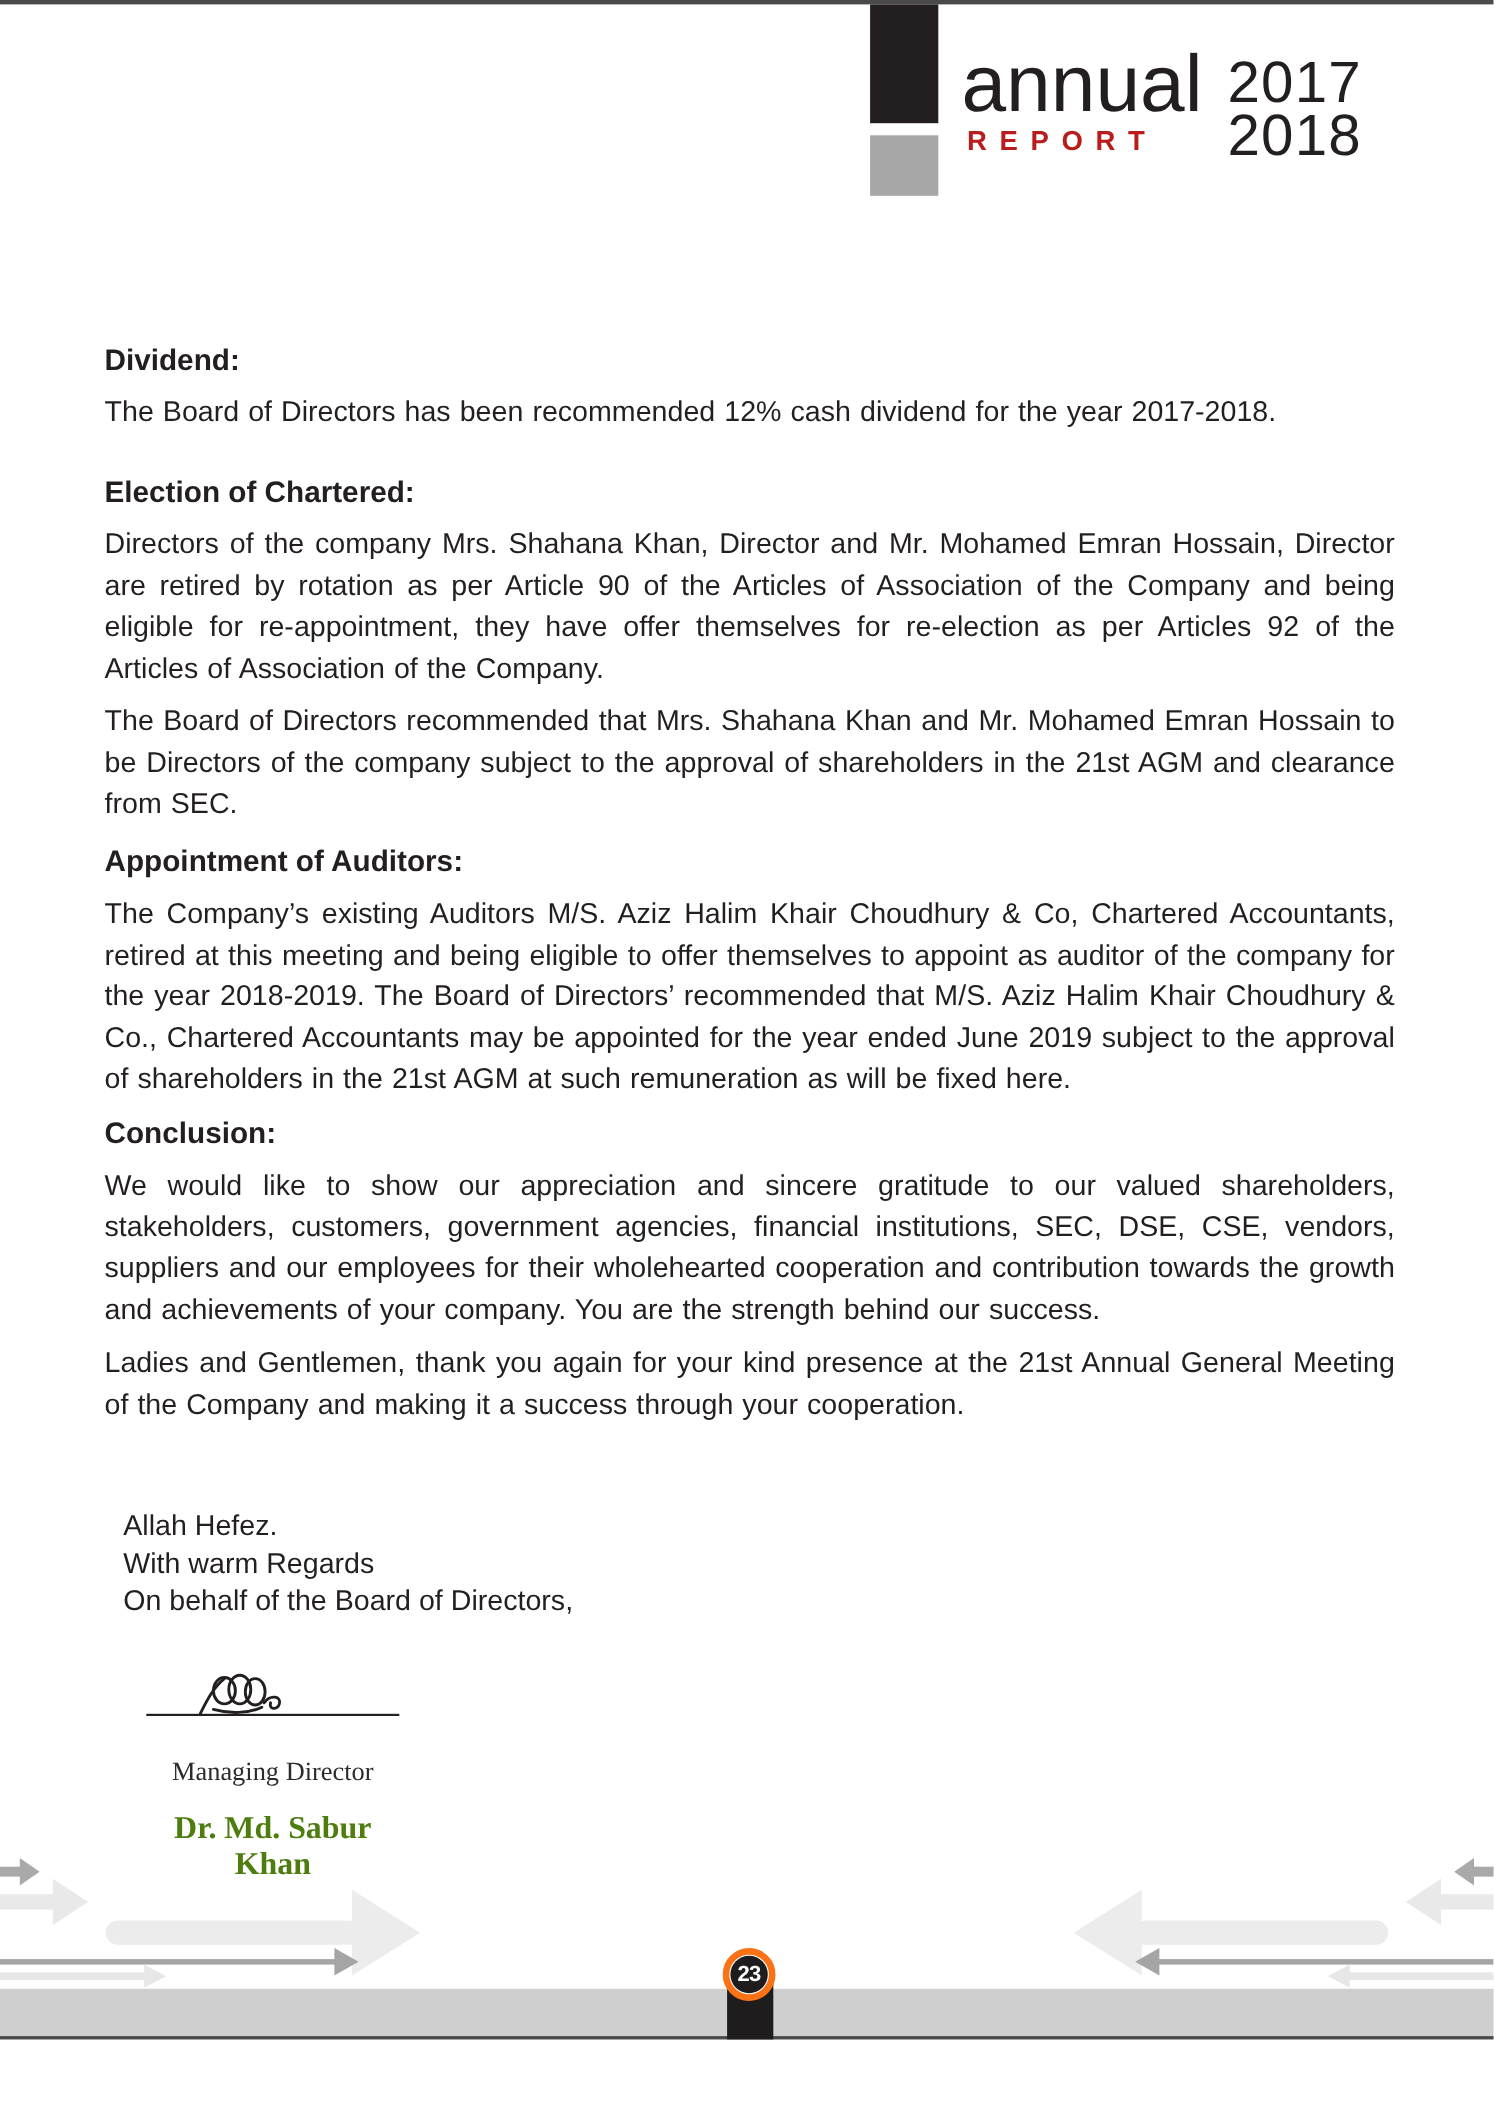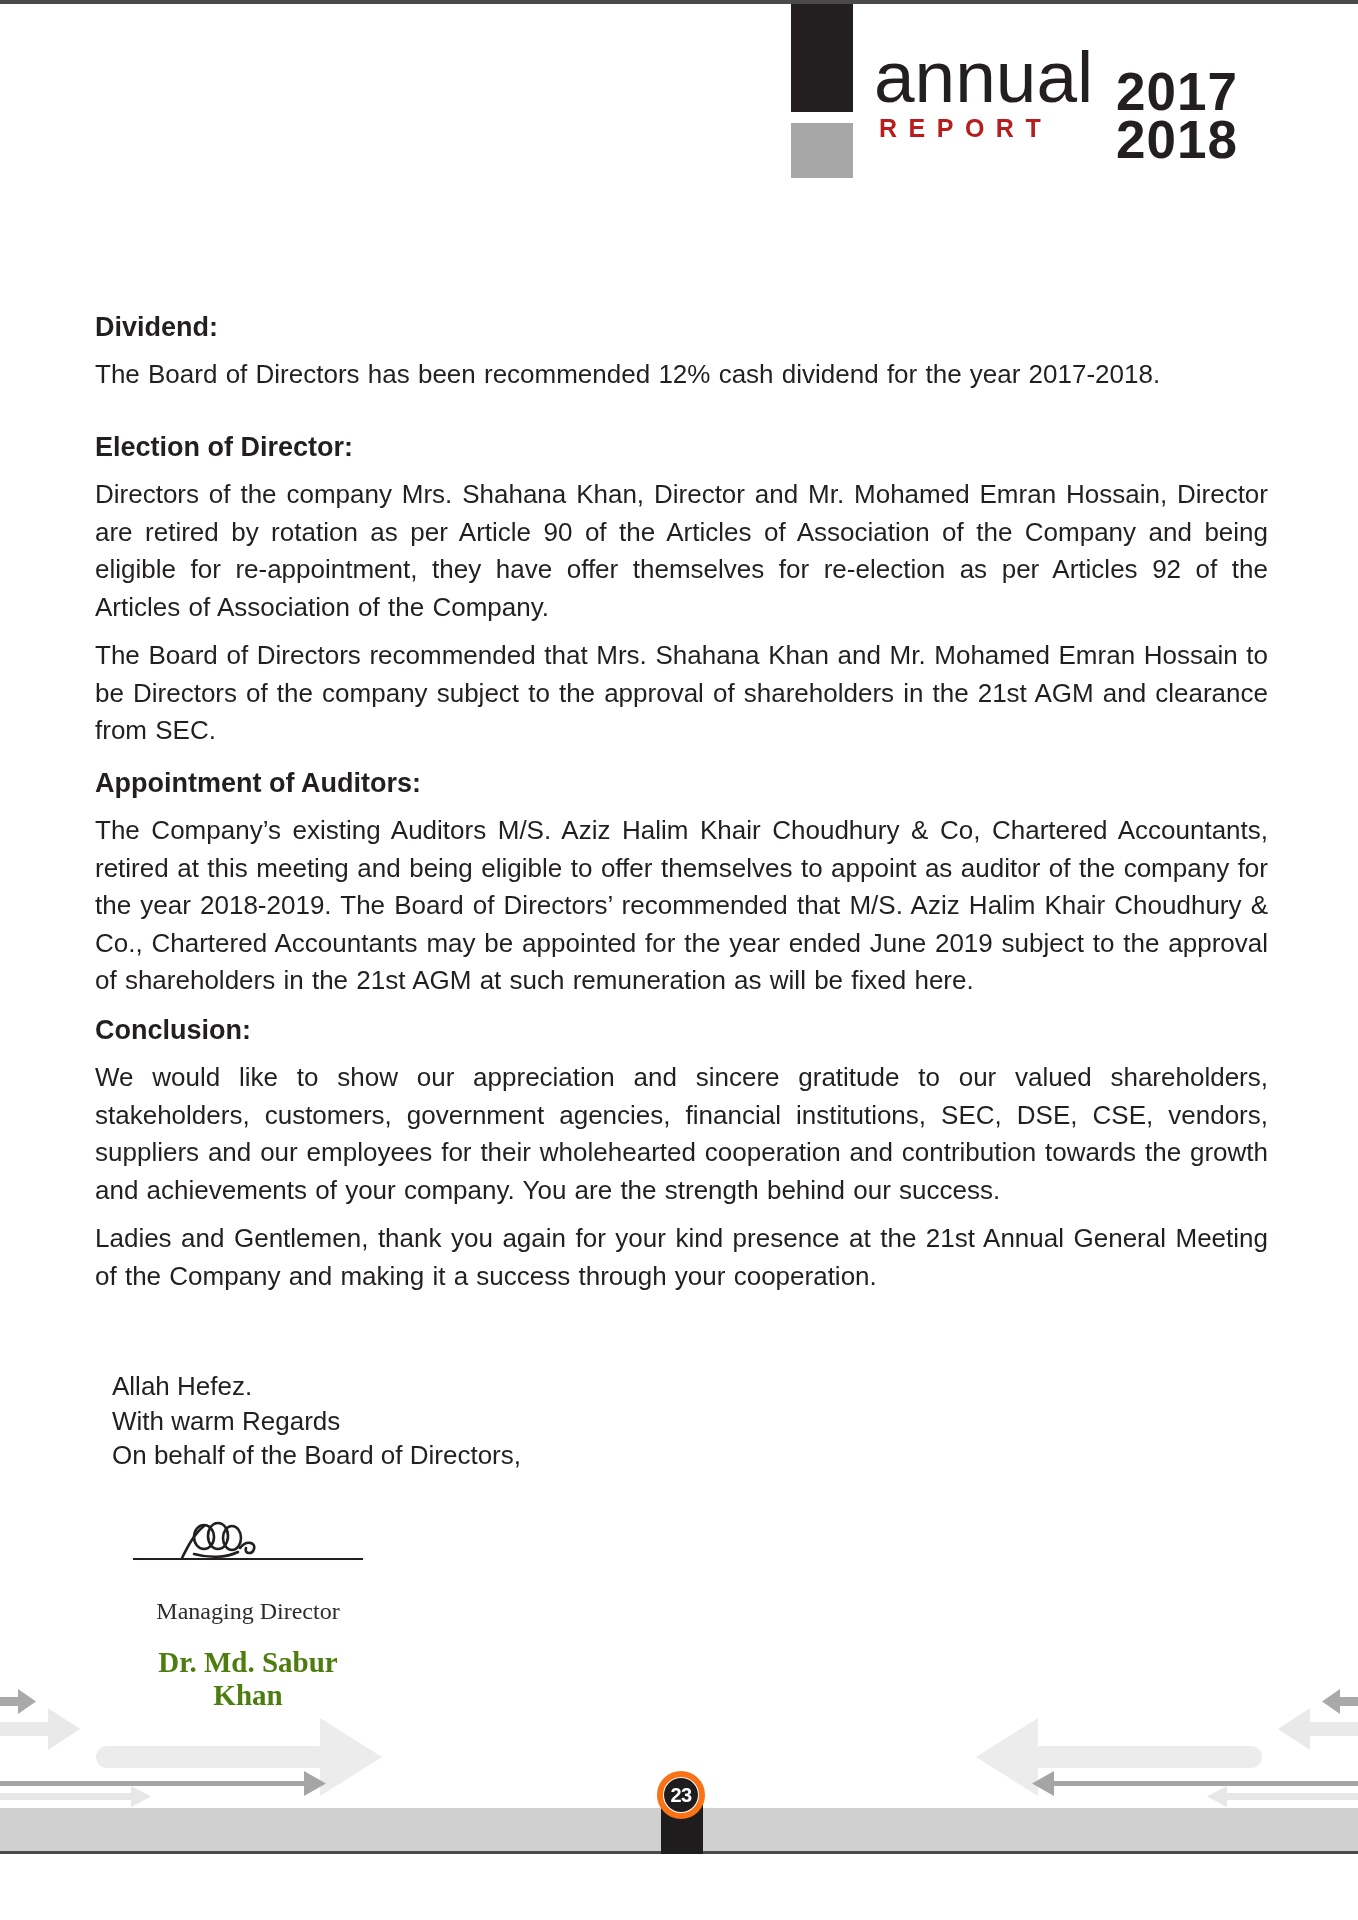--- a/index.html
+++ b/index.html
@@ -17,21 +17,21 @@
   .logo-word {
     position:absolute; left:874px; top:40px; width:232px;
     font-size:73px; font-weight:400; letter-spacing:0px; color:#231f20; line-height:1;
   }
   .logo-sub {
     position:absolute; left:879px; top:114px; width:240px;
     font-size:25px; font-weight:bold; letter-spacing:11.5px; color:#b91c1c;
   }
   .logo-years {
     position:absolute; left:1116px; top:52px;
-    font-size:53px; font-weight:bold; line-height:48px; letter-spacing:1px; color:#231f20;margin-top:16px;
+    font-size:53px; font-weight:normal; line-height:48px; letter-spacing:1px; color:#231f20;
   }
 
   
   .section { position:absolute; left:95px; width:1173px; }
   .s-heading { font-size:27px; font-weight:bold; color:#231f20; }
   .s-para {
     font-size:26px; line-height:37.5px; text-align:justify;
     margin-top:11px; color:#231f20; word-spacing:1px;
   }
   .s-heading + .s-para { margin-top:13px; }
@@ -83,21 +83,21 @@
     <div>2017</div>
     <div>2018</div>
   </div>
 
   <div class="section" style="top:312px;">
     <div class="s-heading">Dividend:</div>
     <p class="s-para">The Board of Directors has been recommended 12% cash dividend for the year 2017-2018.</p>
   </div>
 
   <div class="section" style="top:432px;">
-    <div class="s-heading">Election of Director:</div>
+    <div class="s-heading">Election of Chartered:</div>
     <p class="s-para">Directors of the company Mrs. Shahana Khan, Director and Mr. Mohamed Emran Hossain, Director are retired by rotation as per Article 90 of the Articles of Association of the Company and being eligible for re-appointment, they have offer themselves for re-election as per Articles 92 of the Articles of Association of the Company.</p>
     <p class="s-para">The Board of Directors recommended that Mrs. Shahana Khan and Mr. Mohamed Emran Hossain to be Directors of the company subject to the approval of shareholders in the 21st AGM and clearance from SEC.</p>
   </div>
 
   <div class="section" style="top:768px;">
     <div class="s-heading">Appointment of Auditors:</div>
     <p class="s-para">The Company’s existing Auditors M/S. Aziz Halim Khair Choudhury &amp; Co, Chartered Accountants, retired at this meeting and being eligible to offer themselves to appoint as auditor of the company for the year 2018-2019. The Board of Directors’ recommended that M/S. Aziz Halim Khair Choudhury &amp; Co., Chartered Accountants may be appointed for the year ended June 2019 subject to the approval of shareholders in the 21st AGM at such remuneration as will be fixed here.</p>
   </div>
 
   <div class="section" style="top:1015px;">

